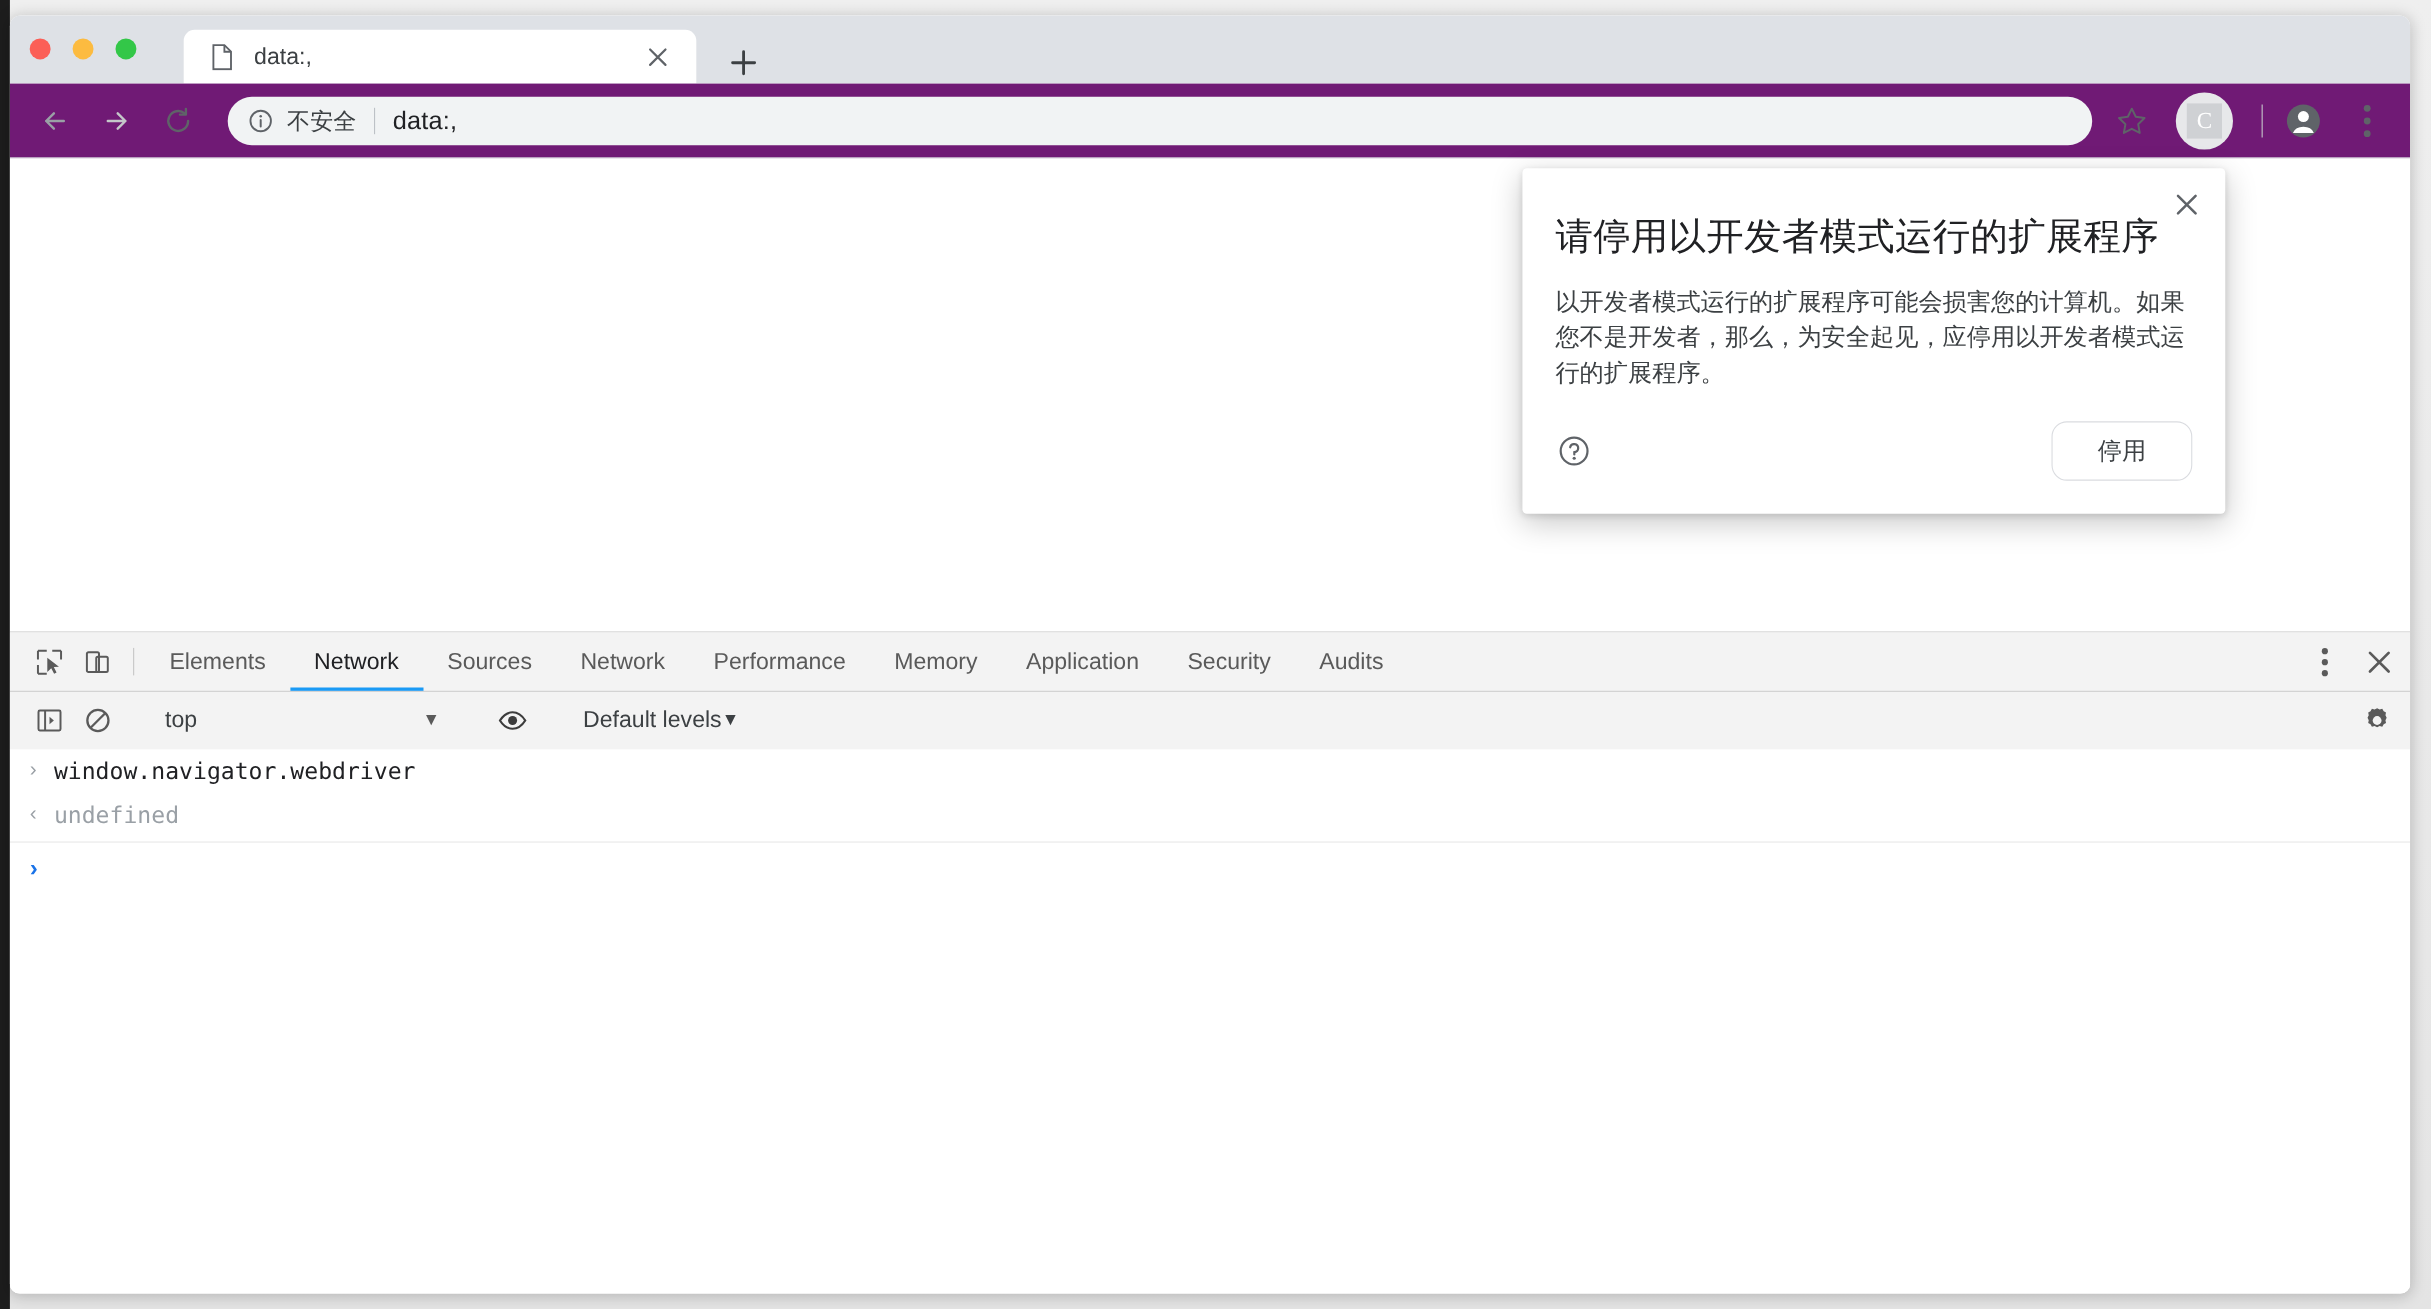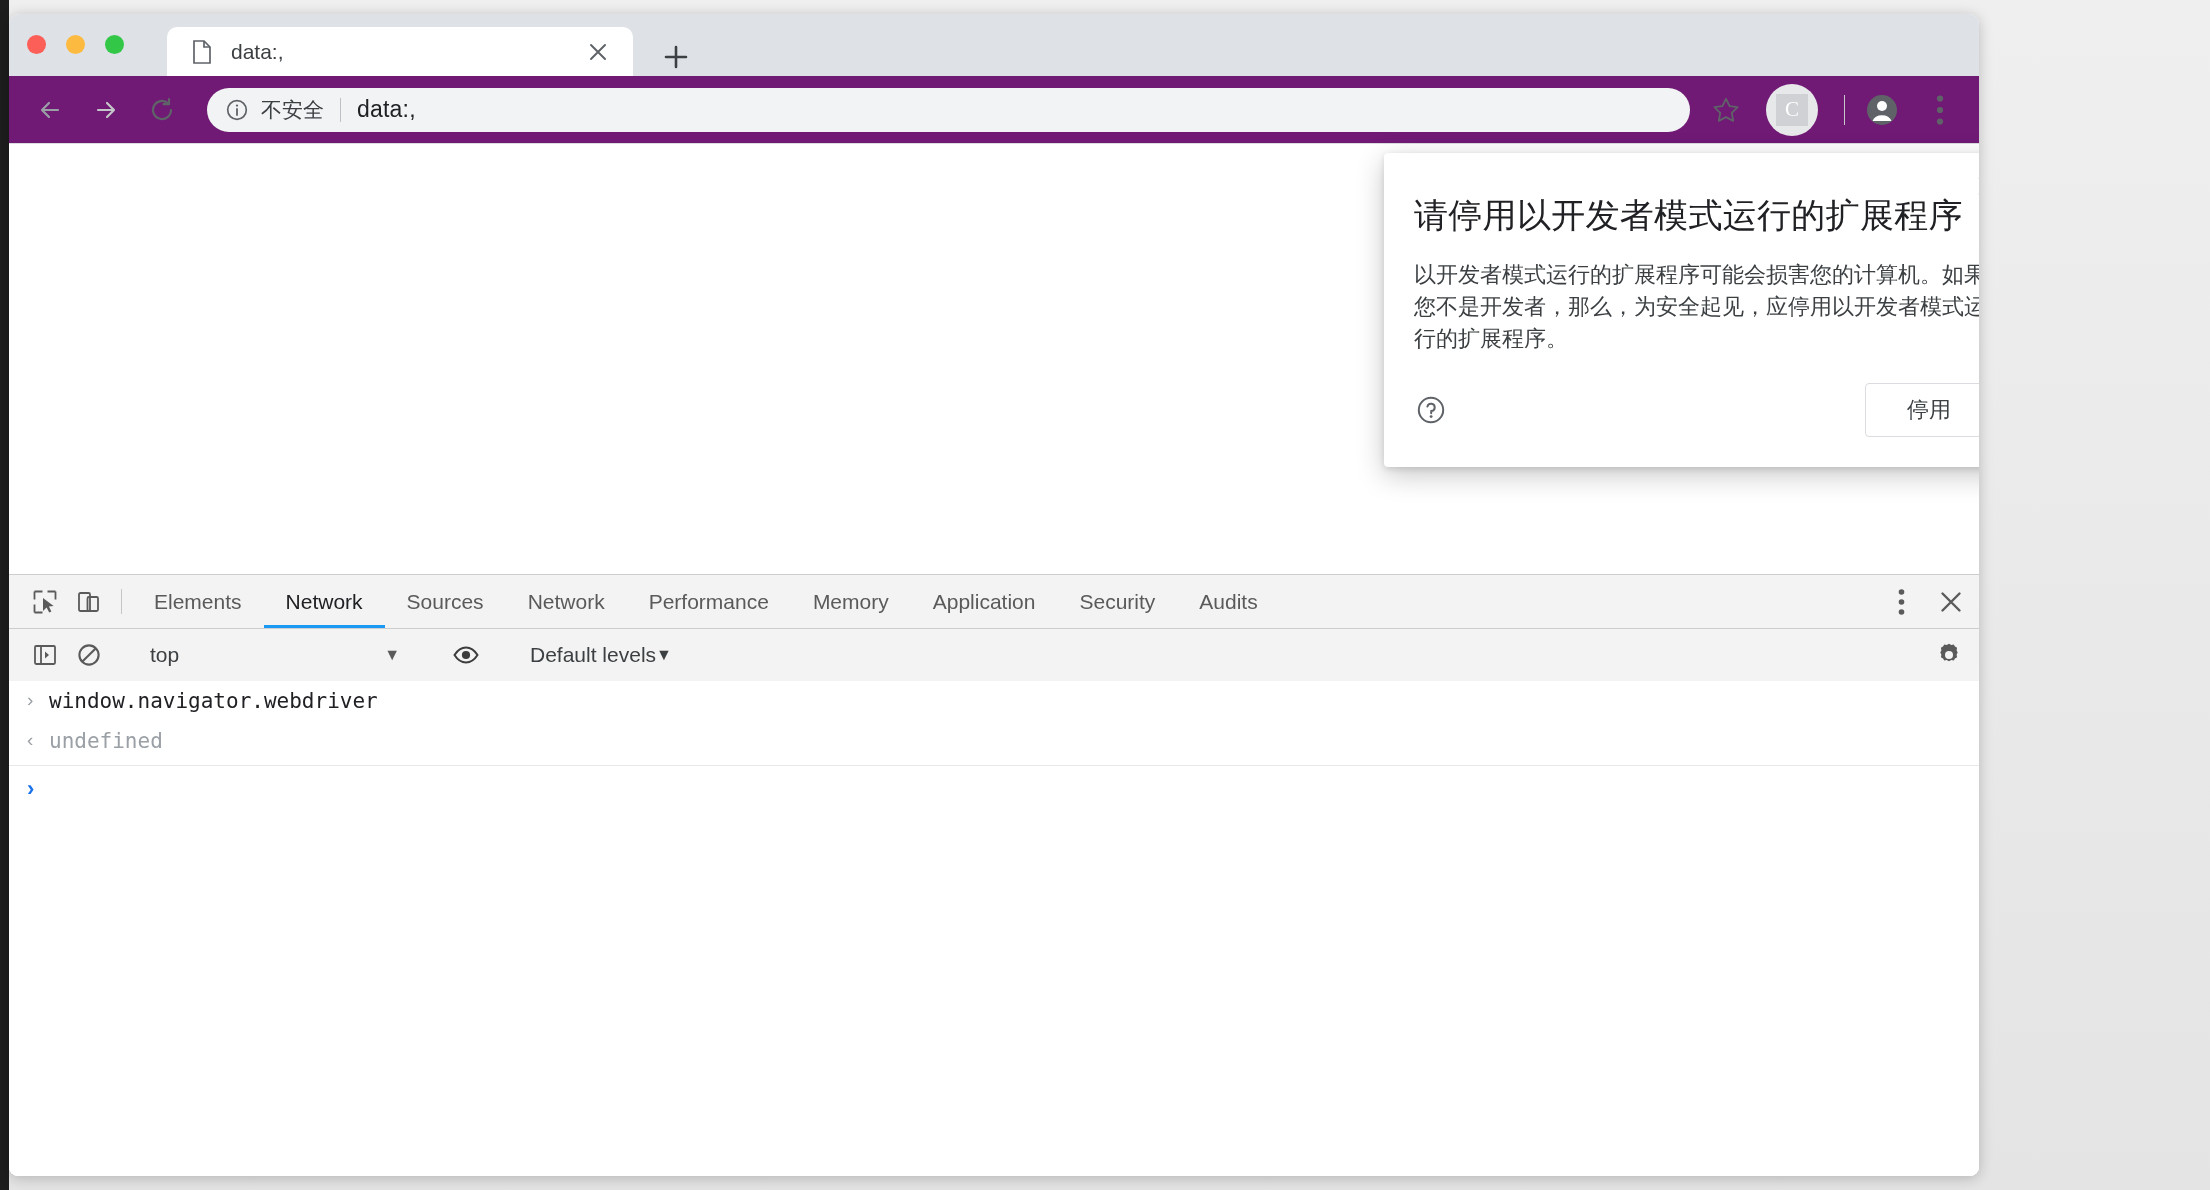--- a/index.html
+++ b/index.html
@@ -22,21 +22,21 @@
     left: 0; top: 0;
     width: 9px; height: 1190px;
     background: #1d1d1d;
   }
 
   
   #browser-window {
     position: absolute;
     left: 9px;
     top: 14px;
-    width: 1970px;
+    width: 2182px;
     height: 1162px;
     background: #ffffff;
     border-radius: 10px 10px 9px 9px;
     box-shadow: 0 2px 14px rgba(0,0,0,0.22);
     overflow: hidden;
   }
 
   
   #tab-strip {
     position: relative;
@@ -214,21 +214,21 @@
     padding: 0 30px 30px 30px;
     display: flex;
     align-items: center;
     justify-content: space-between;
   }
   #dialog-help-icon { width: 34px; height: 34px; display:flex;align-items:center;justify-content:center;}
   #dialog-action-button {
     min-width: 128px;
     height: 54px;
     border: 1px solid #dadce0;
-    border-radius: 4px;
+    border-radius: 14px;
     background: #ffffff;
     color: #3c4043;
     font-size: 22px;
     font-family: "Liberation Sans", sans-serif;
     display: flex; align-items: center; justify-content: center;
     padding: 0 26px;
     box-sizing: border-box;
   }
 
   

